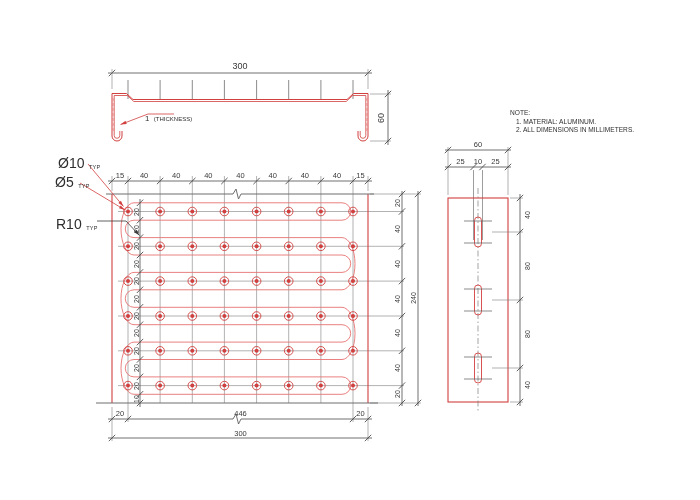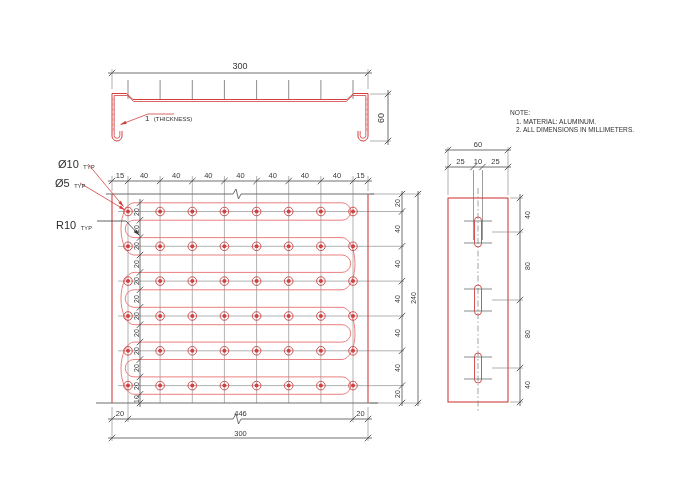--- a/index.html
+++ b/index.html
@@ -5,21 +5,21 @@
   html,body{margin:0;padding:0;background:#fff;}
   #stage{position:relative;width:700px;height:476px;background:#ffffff;overflow:hidden;
          font-family:"Liberation Sans", sans-serif;color:#3a3a3a;}
   #cad{position:absolute;left:0;top:0;}
   .lbl{position:absolute;transform:translate(-50%,-100%);font-size:7.5px;color:#3a3a3a;
        white-space:nowrap;line-height:1;}
   .rlbl{position:absolute;transform:translate(-50%,-50%) rotate(-90deg);font-size:7px;
         color:#3a3a3a;white-space:nowrap;line-height:1;}
   .big{font-size:9px;}
   .callout{position:absolute;white-space:nowrap;line-height:1;color:#2e2e2e;}
-  .callout .main{font-size:11px;}
+  .callout .main{font-size:14px;}
   .callout .typ{font-size:5.5px;vertical-align:-1px;letter-spacing:.3px;}
   .note{position:absolute;white-space:nowrap;line-height:1;color:#2e2e2e;font-size:6.6px;}
   .thick{position:absolute;white-space:nowrap;line-height:1;color:#2e2e2e;}
   .thick .val{font-size:7.8px;}
   .thick .cap{font-size:6px;}
 </style>
 </head>
 <body>
 
 <div id="stage">

